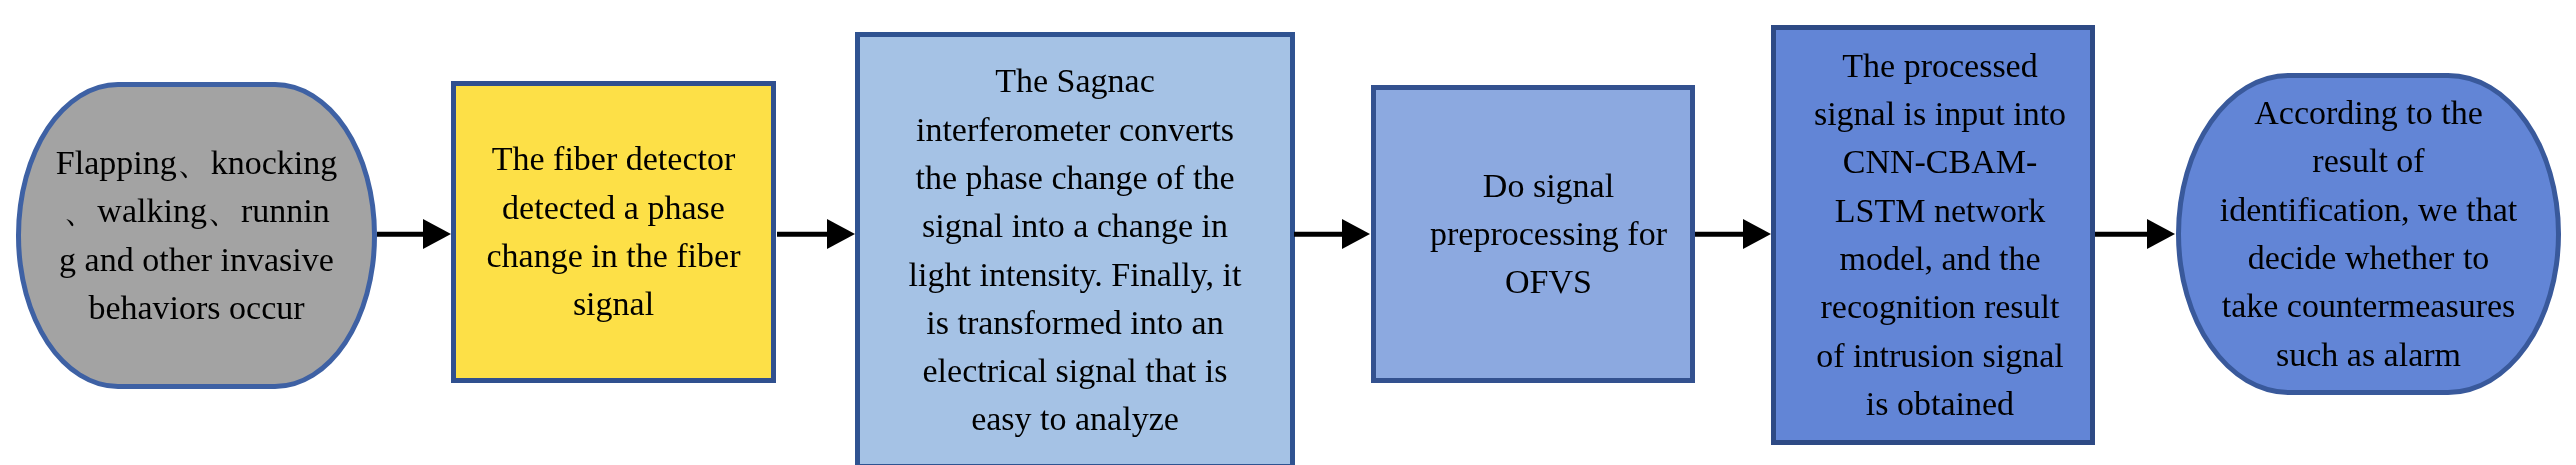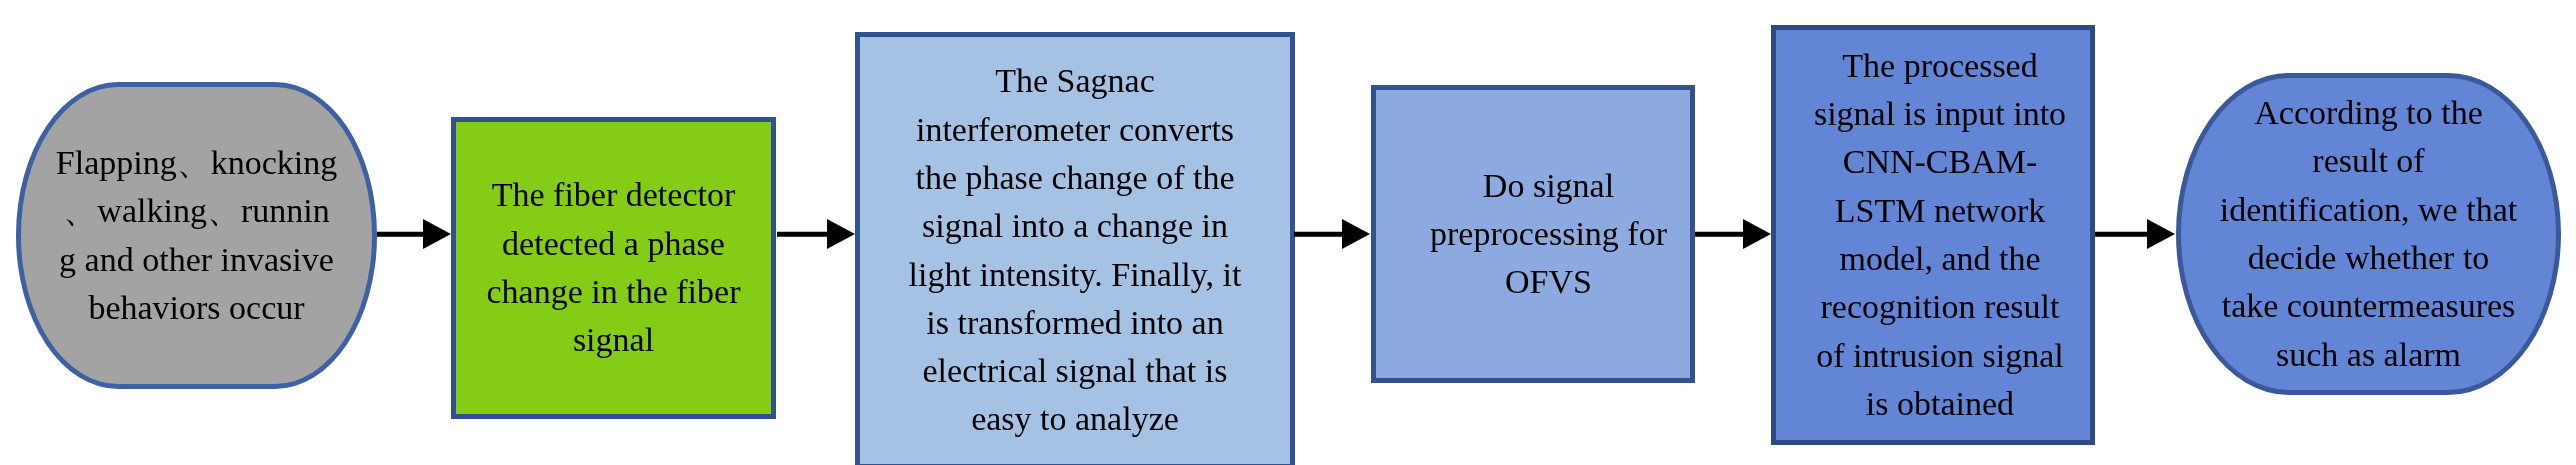--- a/index.html
+++ b/index.html
@@ -62,21 +62,21 @@
 、walking、runnin
 g and other invasive
 behaviors occur</div>
   </div>
 
   <div class="arrow a1" style="color: rgb(0, 0, 0);">
     <div class="shaft"></div>
     <div class="head"></div>
   </div>
 
-  <div class="node n2" style="background: #84cc16; border-color: rgb(48, 80, 143); margin-top: 36px;">
+  <div class="node n2" style="background: #fde047; border-color: rgb(48, 80, 143);">
     <div class="node-text" style="color: rgb(0, 0, 0);">The fiber detector
 detected a phase
 change in the fiber
 signal</div>
   </div>
 
   <div class="arrow a2" style="color: rgb(0, 0, 0);">
     <div class="shaft"></div>
     <div class="head"></div>
   </div>

